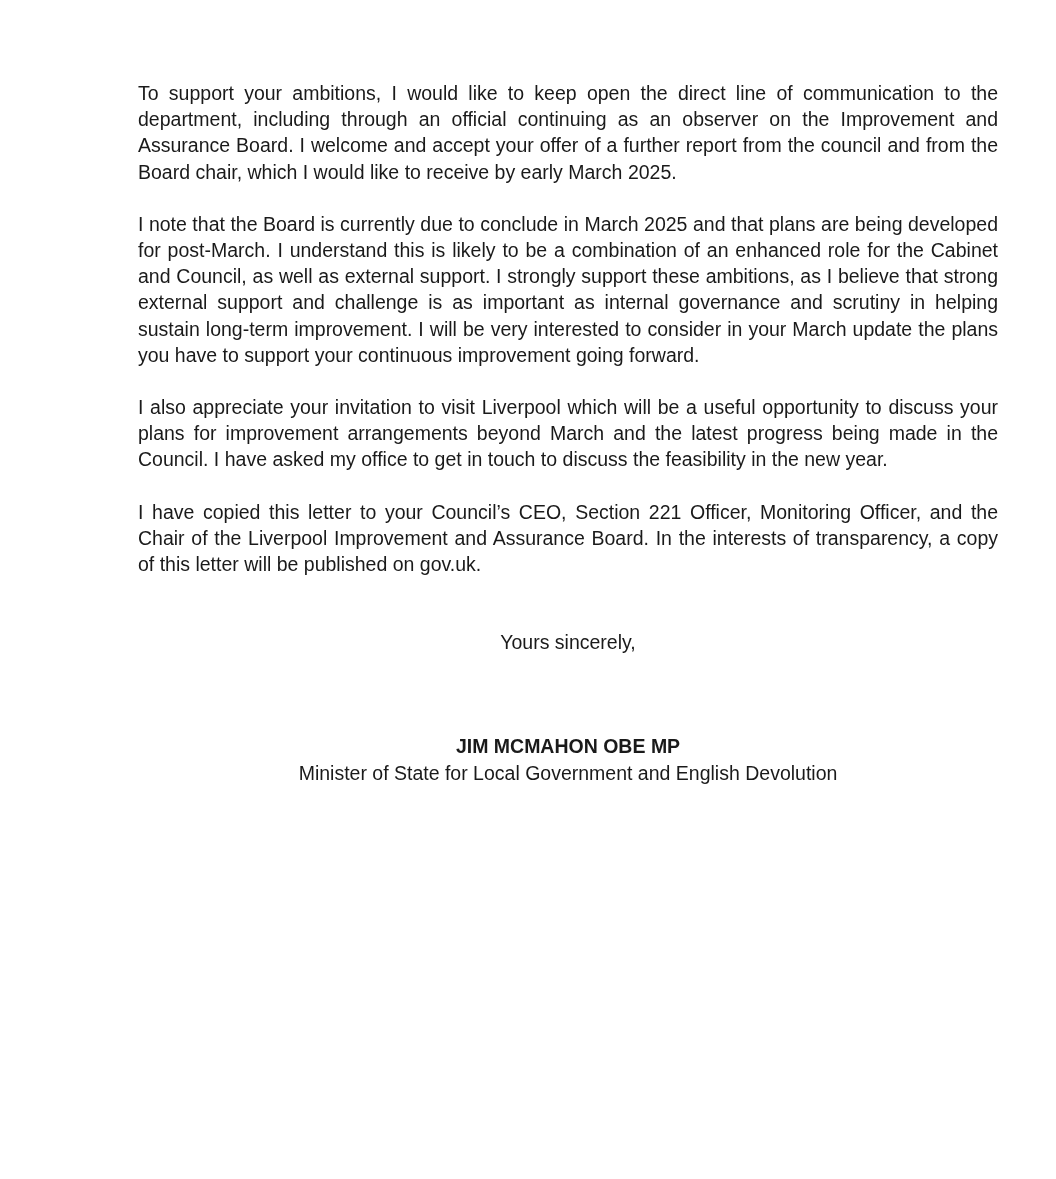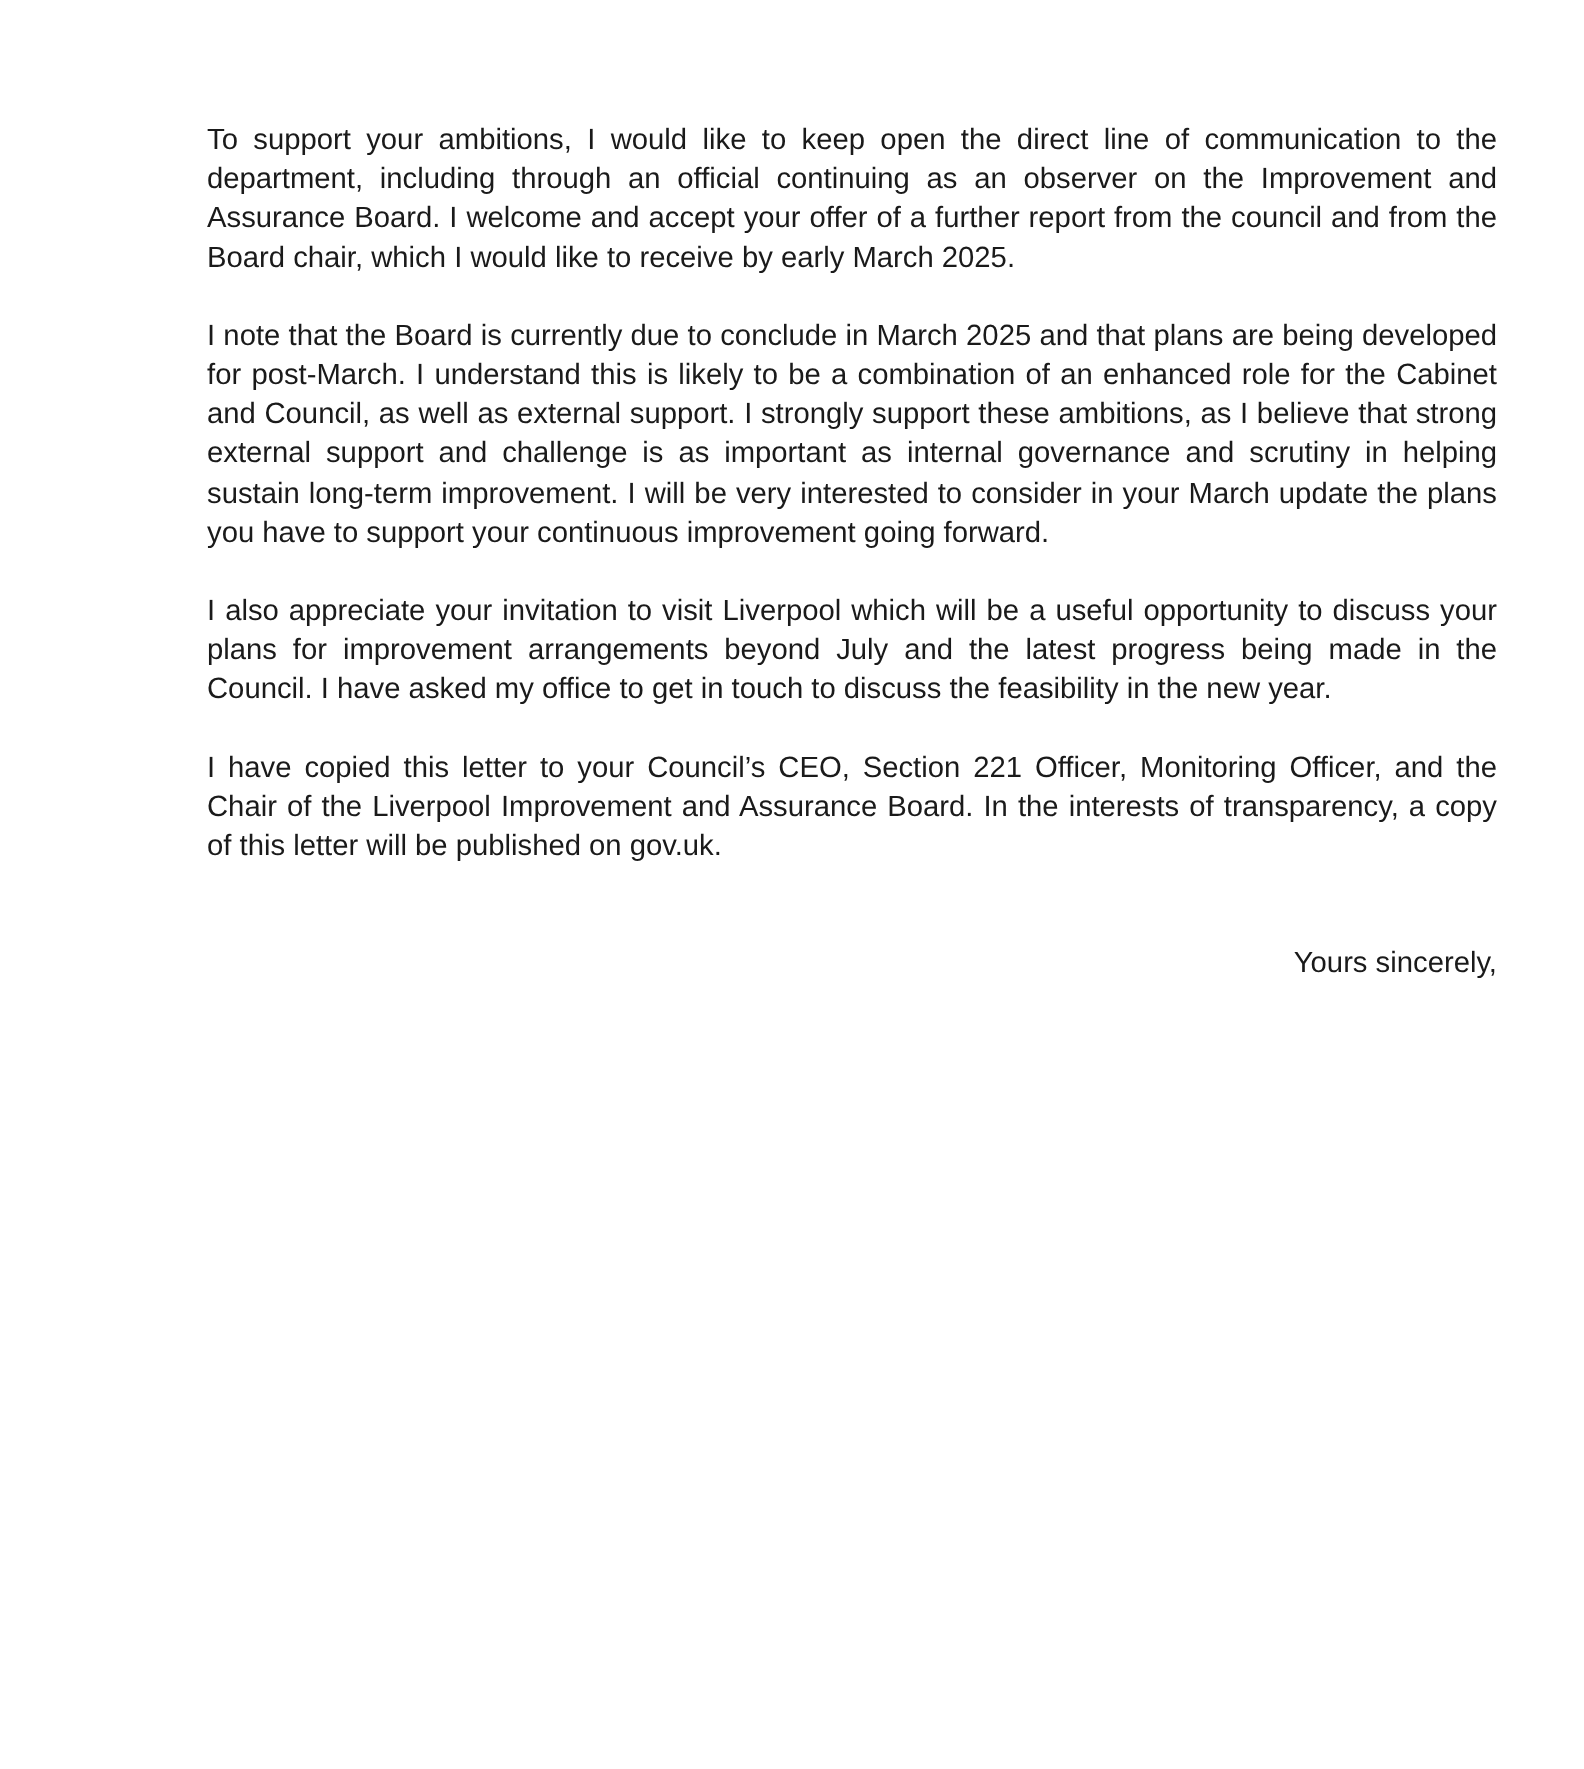--- a/index.html
+++ b/index.html
@@ -25,21 +25,21 @@
   .letter-body {
     font-size: 19.5px;
     line-height: 26.2px;
   }
   .letter-body p.para {
     text-align: justify;
     text-justify: inter-word;
     margin-bottom: 26px;
   }
   .closing {
-    text-align: right;
+    text-align: center;
     margin-top: 52px;
     font-size: 19.5px;
     line-height: 26.2px;
   }
   .signature-block {
     margin-top: 78px;
     text-align: center;
     font-size: 19.5px;
     line-height: 26.2px;
   }
@@ -47,19 +47,23 @@
     font-weight: bold;
   }
 </style>
 </head>
 <body>
 
 <div class="page">
   <div class="letter-body">
     <p class="para">To support your ambitions, I would like to keep open the direct line of communication to the department, including through an official continuing as an observer on the Improvement and Assurance Board. I welcome and accept your offer of a further report from the council and from the Board chair, which I would like to receive by early March 2025.</p>
     <p class="para">I note that the Board is currently due to conclude in March 2025 and that plans are being developed for post-March. I understand this is likely to be a combination of an enhanced role for the Cabinet and Council, as well as external support. I strongly support these ambitions, as I believe that strong external support and challenge is as important as internal governance and scrutiny in helping sustain long-term improvement. I will be very interested to consider in your March update the plans you have to support your continuous improvement going forward.</p>
-    <p class="para">I also appreciate your invitation to visit Liverpool which will be a useful opportunity to discuss your plans for improvement arrangements beyond July and the latest progress being made in the Council. I have asked my office to get in touch to discuss the feasibility in the new year.</p>
+    <p class="para">I also appreciate your invitation to visit Liverpool which will be a useful opportunity to discuss your plans for improvement arrangements beyond March and the latest progress being made in the Council. I have asked my office to get in touch to discuss the feasibility in the new year.</p>
     <p class="para">I have copied this letter to your Council’s CEO, Section 221 Officer, Monitoring Officer, and the Chair of the Liverpool Improvement and Assurance Board. In the interests of transparency, a copy of this letter will be published on gov.uk.</p>
 
     <div class="closing">Yours sincerely,</div>
 
+    <div class="signature-block">
+      <div class="signatory-name">JIM MCMAHON OBE MP</div>
+      <div class="signatory-title">Minister of State for Local Government and English Devolution</div>
+    </div>
   </div>
 </div>
 
 </body></html>

